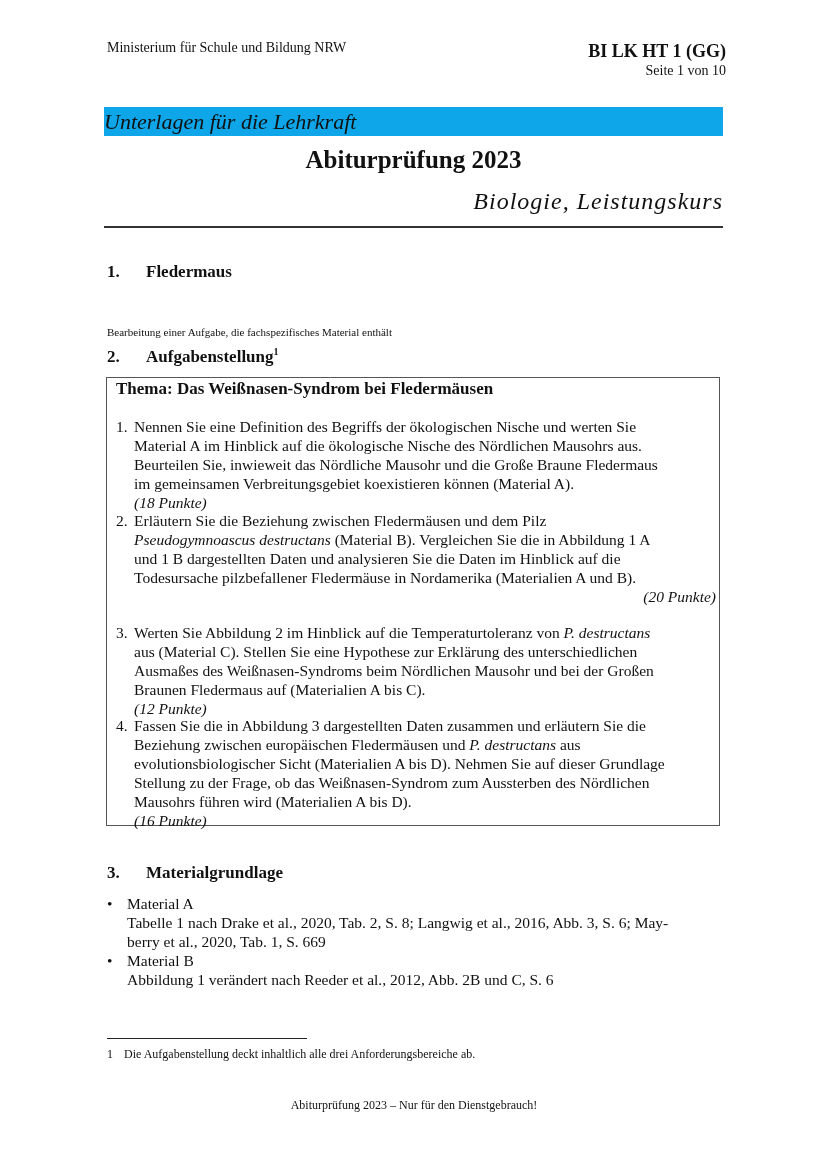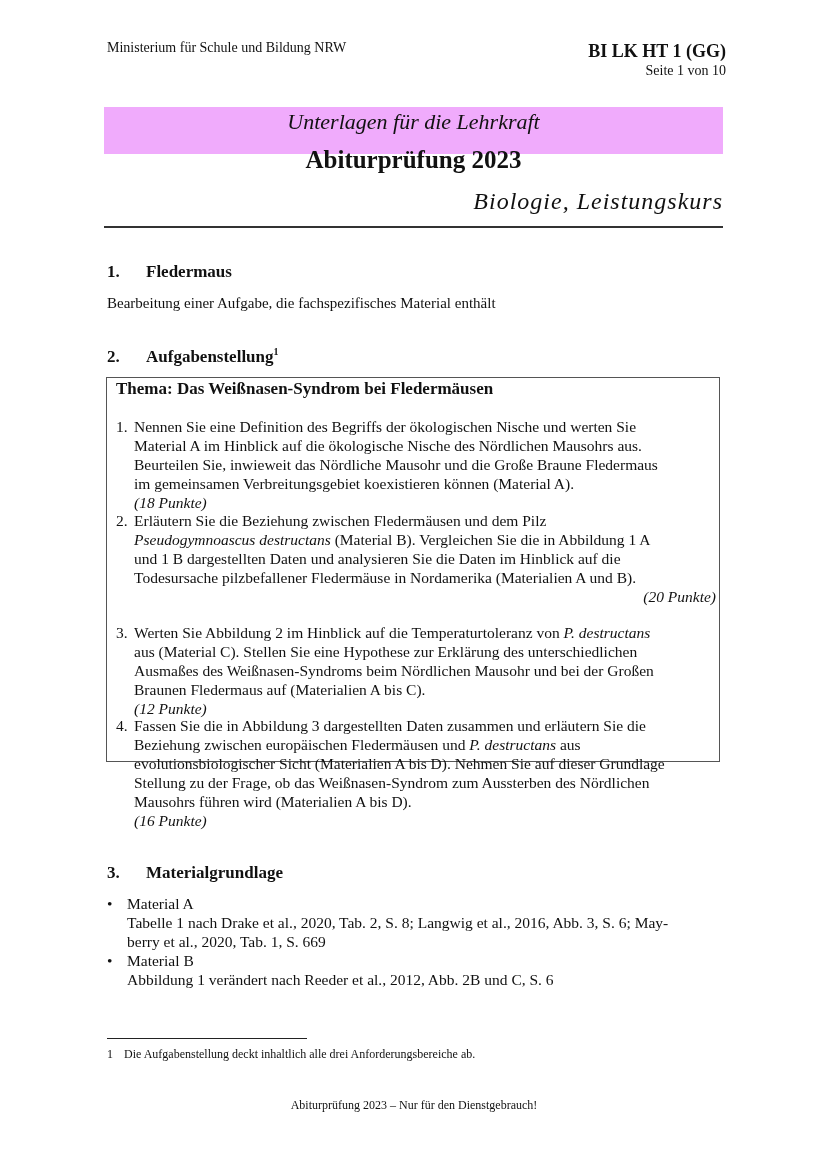--- a/index.html
+++ b/index.html
@@ -5,32 +5,32 @@
     html, body { margin: 0; padding: 0; background: #ffffff; }
     body { width: 828px; height: 1171px; position: relative; color: #111; overflow: hidden; }
     .sans { font-family: Liberation Serif, serif; }
     .serif { font-family: "Liberation Serif", serif; }
 
     .hdr-left { position: absolute; left: 107px; top: 40px; font-size: 14px; }
     .hdr-right { position: absolute; right: 102px; top: 40px; text-align: right; }
     .hdr-code { font-size: 18px; font-weight: bold; line-height: 22px; }
     .hdr-page { font-size: 14px; line-height: 18px; }
 
-    .band { position: absolute; left: 104px; top: 107px; width: 619px; height: 47px; background: #f0abfc; text-align: center; font-size: 22px; font-style: italic; line-height: 29px; }
+    .band { position: absolute; left: 104px; top: 107px; width: 619px; height: 29px; background: #0ea5e9; font-size: 22px; font-style: italic; line-height: 29px; }
     .title { position: absolute; left: 104px; width: 619px; top: 146px; text-align: center; font-size: 25px; font-weight: bold; }
     .subtitle { position: absolute; left: 104px; width: 619px; top: 188px; text-align: right; font-size: 24px; font-style: italic; letter-spacing: 1px; }
     .rule { position: absolute; left: 104px; width: 619px; top: 226px; height: 2px; background: #333; }
 
     .sec { position: absolute; left: 107px; font-size: 17px; font-weight: bold; }
     .sec .num { display: inline-block; width: 39px; }
     .sec sup { font-size: 10px; }
 
-    .p { position: absolute; left: 107px; font-size: 15px; }
+    .p { position: absolute; left: 107px; font-size: 11px; margin-top: 31px; }
 
-    .taskbox { position: absolute; left: 106px; top: 377px; width: 614px; height: 385px; border: 1.5px solid #555; box-sizing: border-box; }
+    .taskbox { position: absolute; left: 106px; top: 377px; width: 614px; height: 449px; border: 1.5px solid #555; box-sizing: border-box; }
     .theme { position: absolute; left: 9px; top: 1px; font-size: 17px; font-weight: bold; }
     .task { position: absolute; left: 9px; width: 600px; font-size: 15.5px; line-height: 19px; }
     .task .n { position: absolute; left: 0; }
     .task .body { margin-left: 18px; }
     .task .pts { font-style: italic; float: right; }
     .task .line { display: block; white-space: nowrap; }
     .task .line.last { display: flex; justify-content: space-between; flex-direction: column; }
     .task i { font-style: italic; }
 
     .mat { position: absolute; left: 107px; font-size: 15.5px; line-height: 19px; }

